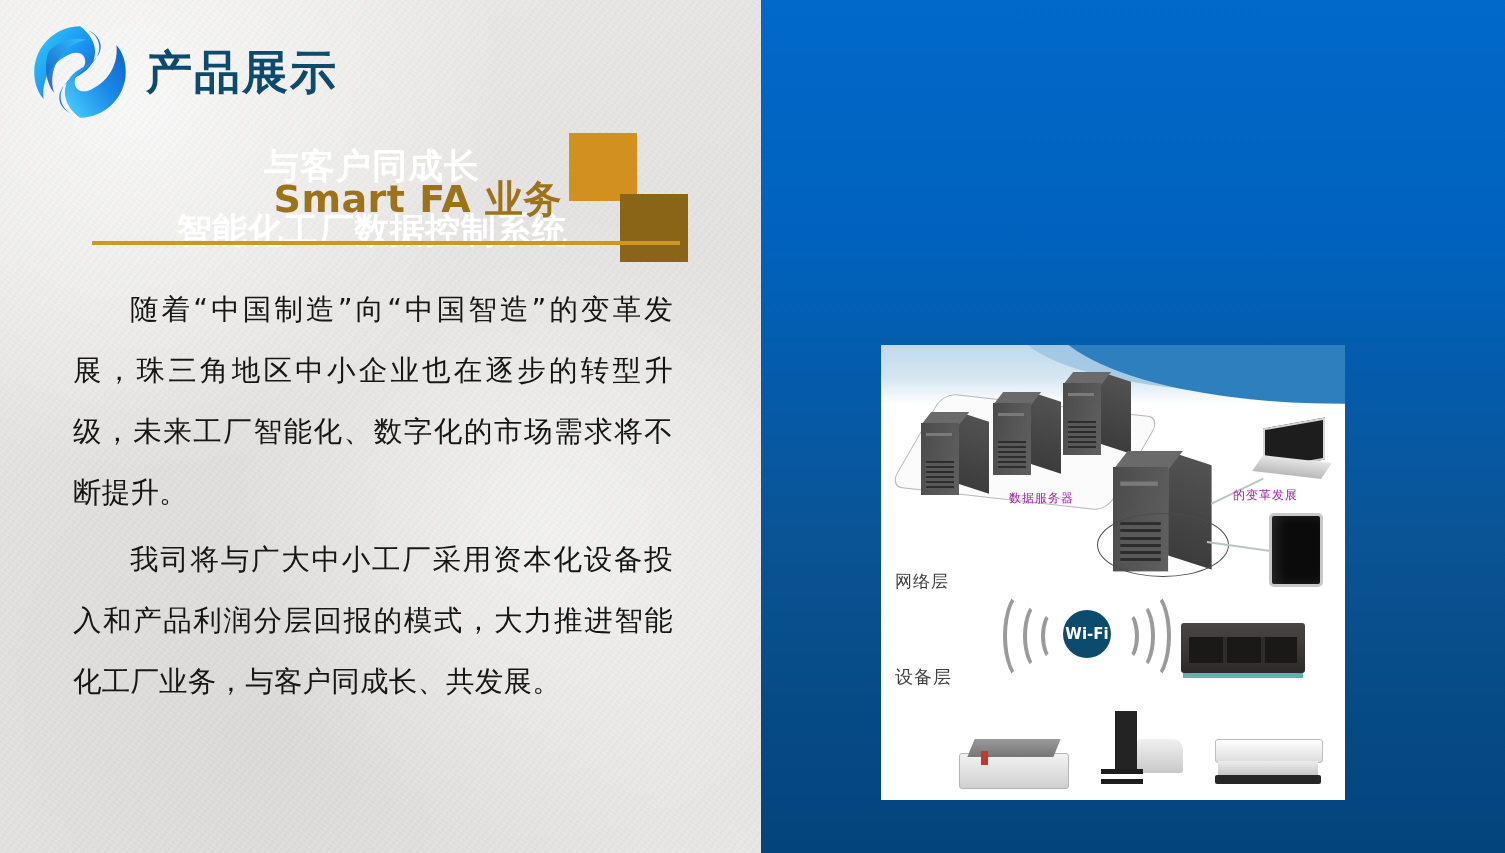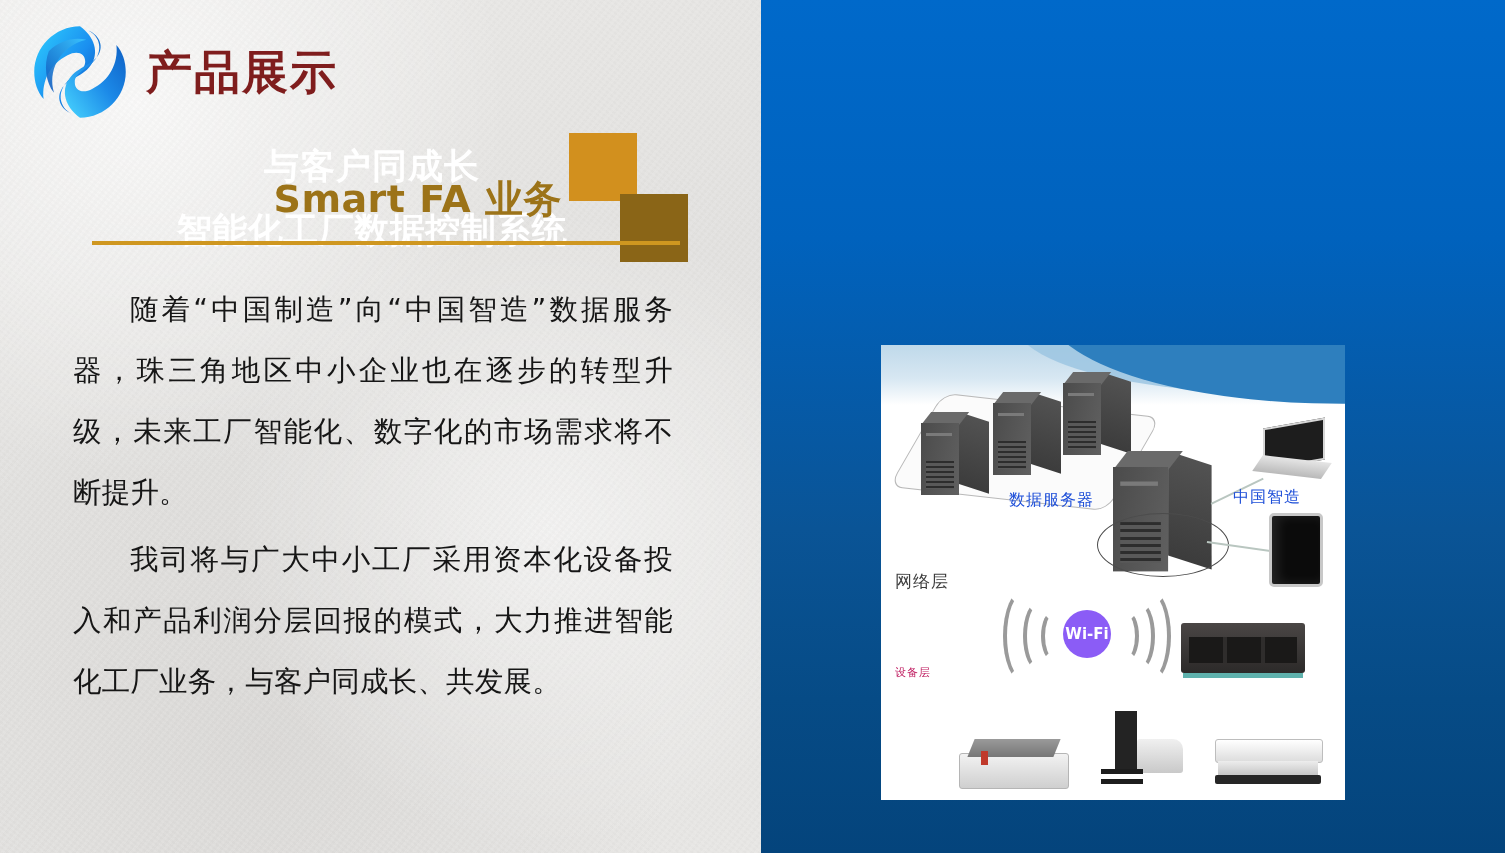--- a/index.html
+++ b/index.html
@@ -26,21 +26,21 @@
       repeating-linear-gradient(-52deg, rgba(0,0,0,.010) 0 3px, rgba(255,255,255,.012) 3px 6px);
     opacity:.9;
   }
 
   
   .header{position:absolute;left:28px;top:20px;display:flex;align-items:center;gap:14px;z-index:5;}
   .logo{width:104px;height:104px;position:relative;flex:0 0 auto;}
   .logo svg{display:block;width:104px;height:104px;}
   .header-title{
     font-size:46px;font-weight:bold;letter-spacing:2px;
-    color:#7f1d1d;line-height:1;white-space:nowrap;
+    color:#0c4a6e;line-height:1;white-space:nowrap;
     font-family:"DejaVu Sans","Liberation Sans",sans-serif;
   }
 
   
   .title-block{position:absolute;left:92px;top:128px;width:600px;height:122px;z-index:4;}
   .sq-light{position:absolute;left:477px;top:5px;width:68px;height:68px;background:#d2901e;}
   .sq-dark{position:absolute;left:528px;top:66px;width:68px;height:68px;background:#8a6517;}
   .section-title{
     position:absolute;left:0;top:46px;width:470px;text-align:right;
     font-size:38px;font-weight:bold;color:#9c7318;letter-spacing:.5px;
@@ -74,26 +74,26 @@
     position:absolute;left:881px;top:345px;width:464px;height:455px;
     background:#ffffff;overflow:hidden;
   }
   .dg-sky{position:absolute;left:0;top:0;width:100%;height:60px;
     background:linear-gradient(180deg,#bfd9ea 0%,#d7e7f2 55%,#ffffff 100%);}
   .dg-wave{position:absolute;right:-30px;top:-46px;width:330px;height:110px;
     background:#2e7fbe;border-radius:0 0 0 100%;transform:rotate(-2deg);}
   .dg-wave2{position:absolute;right:-30px;top:-38px;width:360px;height:96px;
     background:#9cc6e2;border-radius:0 0 0 100%;transform:rotate(-4deg);opacity:.85;}
 
-  .dg-label{position:absolute;color:#1d4ed8;font-size:16px;letter-spacing:1px;
+  .dg-label{position:absolute;color:#a21caf;font-size:12px;letter-spacing:1px;
     font-family:"DejaVu Sans","Liberation Sans",sans-serif;white-space:nowrap;}
   .lbl-server{left:128px;top:145px;}
   .lbl-sched{left:352px;top:142px;}
   .lbl-net{left:14px;top:225px;font-size:17px;color:#3d3d3d;}
-  .lbl-dev{left:14px;top:320px;font-size:11px;color:#be185d;}
+  .lbl-dev{left:14px;top:320px;font-size:18px;color:#404040;}
 
   
   .tower{position:absolute;}
   .tower .face{position:absolute;left:0;top:0;width:38px;height:72px;
     background:linear-gradient(100deg,#4b4b4b,#606060);}
   .tower .side{position:absolute;left:38px;top:-11px;width:30px;height:72px;
     background:linear-gradient(180deg,#525252,#3c3c3c);
     transform:skewY(18deg);transform-origin:left top;}
   .tower .top{position:absolute;left:0;top:-11px;width:38px;height:13px;
     background:#6a6a6a;transform:skewX(-38deg);transform-origin:left bottom;}
@@ -112,21 +112,21 @@
     background:#1d1d1d;border:2px solid #d6d6d6;transform:skewY(-10deg);}
   .laptop .base{position:absolute;left:0;top:36px;width:74px;height:16px;
     background:linear-gradient(180deg,#e6e6e6,#b9b9b9);transform:skewX(-34deg) skewY(6deg);}
 
   .tablet{position:absolute;left:388px;top:168px;width:48px;height:68px;
     background:#0b0b0b;border:3px solid #c8c8c8;border-radius:5px;
     box-shadow:inset 6px 0 12px rgba(255,255,255,.10);}
 
   .wifi{position:absolute;left:108px;top:243px;width:190px;height:96px;}
   .wifi .dot{position:absolute;left:74px;top:22px;width:48px;height:48px;border-radius:50%;
-    background:#8b5cf6;display:flex;align-items:center;justify-content:center;
+    background:#0c4a6e;display:flex;align-items:center;justify-content:center;
     color:#fff;font-weight:bold;font-size:15px;
     font-family:"DejaVu Sans","Liberation Sans",sans-serif;}
   .wifi .arc{position:absolute;top:50%;border:4px solid #9a9a9a;border-radius:50%;
     transform:translateY(-50%);}
   .wifi .aL1{left:52px;width:16px;height:42px;border-right-color:transparent;border-top-color:transparent;border-bottom-color:transparent;}
   .wifi .aL2{left:34px;width:24px;height:62px;border-right-color:transparent;border-top-color:transparent;border-bottom-color:transparent;}
   .wifi .aL3{left:14px;width:32px;height:84px;border-right-color:transparent;border-top-color:transparent;border-bottom-color:transparent;}
   .wifi .aR1{left:126px;width:16px;height:42px;border-left-color:transparent;border-top-color:transparent;border-bottom-color:transparent;}
   .wifi .aR2{left:134px;width:24px;height:62px;border-left-color:transparent;border-top-color:transparent;border-bottom-color:transparent;}
   .wifi .aR3{left:142px;width:32px;height:84px;border-left-color:transparent;border-top-color:transparent;border-bottom-color:transparent;}
@@ -195,21 +195,21 @@
   </div>
 
   <div class="title-block">
     <div class="sq-light"></div>
     <div class="sq-dark"></div>
     <div class="section-title">Smart FA 业务</div>
     <div class="gold-rule"></div>
   </div>
 
   <div class="body-copy">
-    <p>随着“中国制造”向“中国智造”数据服务器，珠三角地区中小企业也在逐步的转型升级，未来工厂智能化、数字化的市场需求将不断提升。</p>
+    <p>随着“中国制造”向“中国智造”的变革发展，珠三角地区中小企业也在逐步的转型升级，未来工厂智能化、数字化的市场需求将不断提升。</p>
     <p>我司将与广大中小工厂采用资本化设备投入和产品利润分层回报的模式，大力推进智能化工厂业务，与客户同成长、共发展。</p>
   </div>
 
   <div class="right-panel"></div>
 
   <div class="right-title">
     <div class="l1">与客户同成长</div>
     <div class="l2">智能化工厂数据控制系统</div>
   </div>
 
@@ -253,21 +253,21 @@
     <div class="wire" style="left:330px;top:158px;width:58px;transform:rotate(-26deg);"></div>
     <div class="wire" style="left:326px;top:196px;width:70px;transform:rotate(8deg);"></div>
 
     <div class="laptop">
       <div class="screen"></div>
         <div class="base"></div>
     </div>
     <div class="tablet"></div>
 
     <div class="dg-label lbl-server">数据服务器</div>
-    <div class="dg-label lbl-sched">中国智造</div>
+    <div class="dg-label lbl-sched">的变革发展</div>
     <div class="dg-label lbl-net">网络层</div>
     <div class="dg-label lbl-dev">设备层</div>
 
     <div class="wifi">
       <div class="arc aL3"></div>
         <div class="arc aL2"></div>
         <div class="arc aL1"></div>
       <div class="arc aR1"></div>
         <div class="arc aR2"></div>
         <div class="arc aR3"></div>

